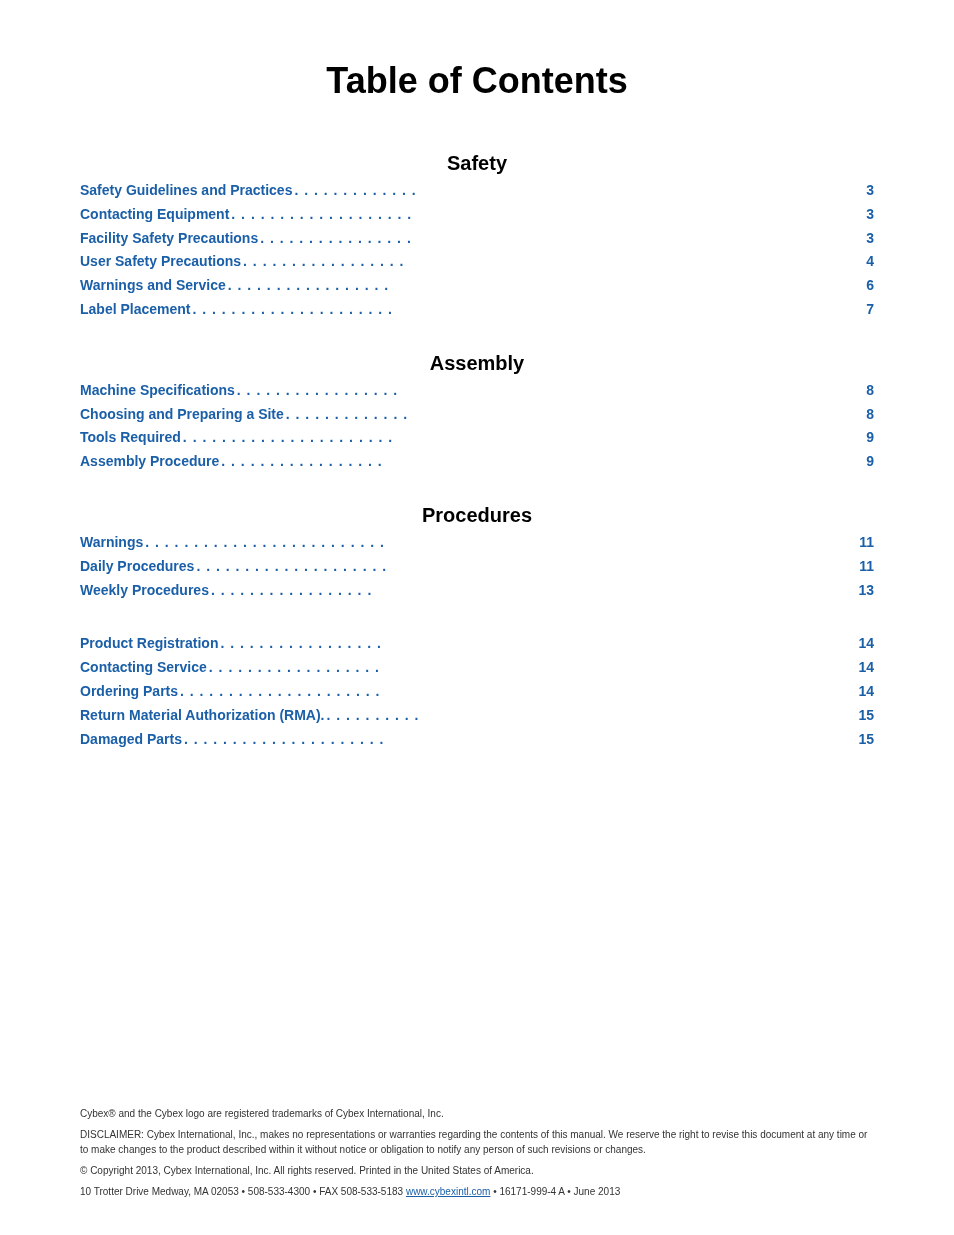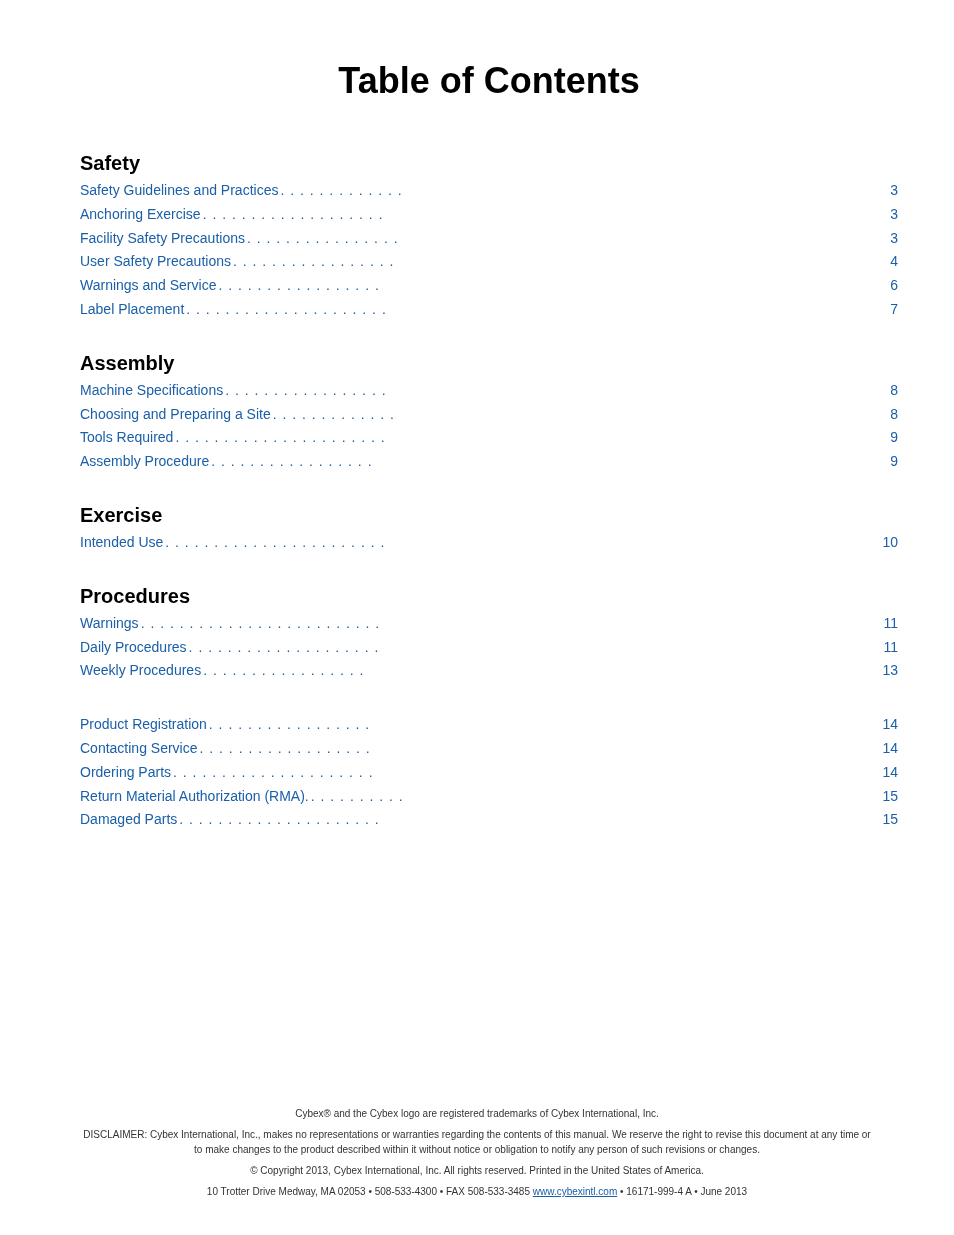--- a/index.html
+++ b/index.html
@@ -8,46 +8,48 @@
       font-family: Arial, Helvetica, sans-serif;
       width: 954px;
       min-height: 1235px;
       position: relative;
       color: #000;
     }
     .page {
       width: 954px;
       min-height: 1235px;
       background: #fff;
-      padding: 60px 56px 40px 80px;
+      padding: 60px 80px 40px 80px;
       position: relative;
     }
     .page-title {
       text-align: center;
       font-size: 36px;
       font-weight: bold;
       margin-bottom: 50px;
       color: #000;
     }
     .section {
       margin-bottom: 30px;
     }
     .section-heading {
       font-size: 20px;
       font-weight: bold;
       color: #000;
       margin-bottom: 4px;
+      text-align: center;
     }
     .toc-entry {
       display: flex;
       align-items: baseline;
       font-size: 14px;
       color: #1a5fa8;
       line-height: 1.7;
       text-decoration: none;
+      font-weight: bold;
     }
     .toc-entry-text {
       white-space: nowrap;
       color: #1a5fa8;
     }
     .toc-dots {
       flex: 1;
       overflow: hidden;
       color: #1a5fa8;
       margin: 0 2px;
@@ -62,21 +64,20 @@
       bottom: 30px;
       left: 80px;
       right: 80px;
       font-size: 10px;
       color: #333;
       border-top: none;
     }
     .footer-line {
       margin-bottom: 6px;
       line-height: 1.5;
-      text-align: center;
     }
     .footer-link {
       color: #1a5fa8;
       text-decoration: underline;
     }
   </style>
 </head>
 <body>
 
 <div class="page">
@@ -84,21 +85,21 @@
 
   <div id="toc-sections">
       <div class="section">
         <div class="section-heading">Safety</div>
         <div class="toc-entry">
           <span class="toc-entry-text">Safety Guidelines and Practices</span>
           <span class="toc-dots"> . . . . . . . . . . . . .</span>
           <span class="toc-page">3</span>
         </div>
         <div class="toc-entry">
-          <span class="toc-entry-text">Anchoring Exercise</span>
+          <span class="toc-entry-text">Contacting Equipment</span>
           <span class="toc-dots"> . . . . . . . . . . . . . . . . . . .</span>
           <span class="toc-page">3</span>
         </div>
         <div class="toc-entry">
           <span class="toc-entry-text">Facility Safety Precautions</span>
           <span class="toc-dots"> . . . . . . . . . . . . . . . .</span>
           <span class="toc-page">3</span>
         </div>
         <div class="toc-entry">
           <span class="toc-entry-text">User Safety Precautions</span>
@@ -130,28 +131,20 @@
         </div>
         <div class="toc-entry">
           <span class="toc-entry-text">Tools Required</span>
           <span class="toc-dots">  . . . . . . . . . . . . . . . . . . . . . .</span>
           <span class="toc-page">9</span>
         </div>
         <div class="toc-entry">
           <span class="toc-entry-text">Assembly Procedure</span>
           <span class="toc-dots"> . . . . . . . . . . . . . . . . .</span>
           <span class="toc-page">9</span>
-        </div>
-      </div>
-      <div class="section">
-        <div class="section-heading">Exercise</div>
-        <div class="toc-entry">
-          <span class="toc-entry-text">Intended Use</span>
-          <span class="toc-dots"> . . . . . . . . . . . . . . . . . . . . . . .</span>
-          <span class="toc-page">10</span>
         </div>
       </div>
       <div class="section">
         <div class="section-heading">Procedures</div>
         <div class="toc-entry">
           <span class="toc-entry-text">Warnings</span>
           <span class="toc-dots"> . . . . . . . . . . . . . . . . . . . . . . . . .</span>
           <span class="toc-page">11</span>
         </div>
         <div class="toc-entry">
@@ -192,16 +185,16 @@
           <span class="toc-page">15</span>
         </div>
       </div>
     </div>
 
   <div class="footer">
     <div class="footer-line">Cybex® and the Cybex logo are registered trademarks of Cybex International, Inc.</div>
     <div class="footer-line">DISCLAIMER: Cybex International, Inc., makes no representations or warranties regarding the contents of this manual. We reserve the right to revise this document at any time or to make changes to the product described within it without notice or obligation to notify any person of such revisions or changes.</div>
     <div class="footer-line">© Copyright 2013, Cybex International, Inc. All rights reserved. Printed in the United States of America.</div>
     <div class="footer-line">
-      <span>10 Trotter Drive Medway, MA 02053 • 508-533-4300 • FAX 508-533-3485 </span><a class="footer-link">www.cybexintl.com</a><span> • 16171-999-4 A • June 2013</span>
+      <span>10 Trotter Drive Medway, MA 02053 • 508-533-4300 • FAX 508-533-5183 </span><a class="footer-link">www.cybexintl.com</a><span> • 16171-999-4 A • June 2013</span>
     </div>
   </div>
 </div>
 
 </body></html>

